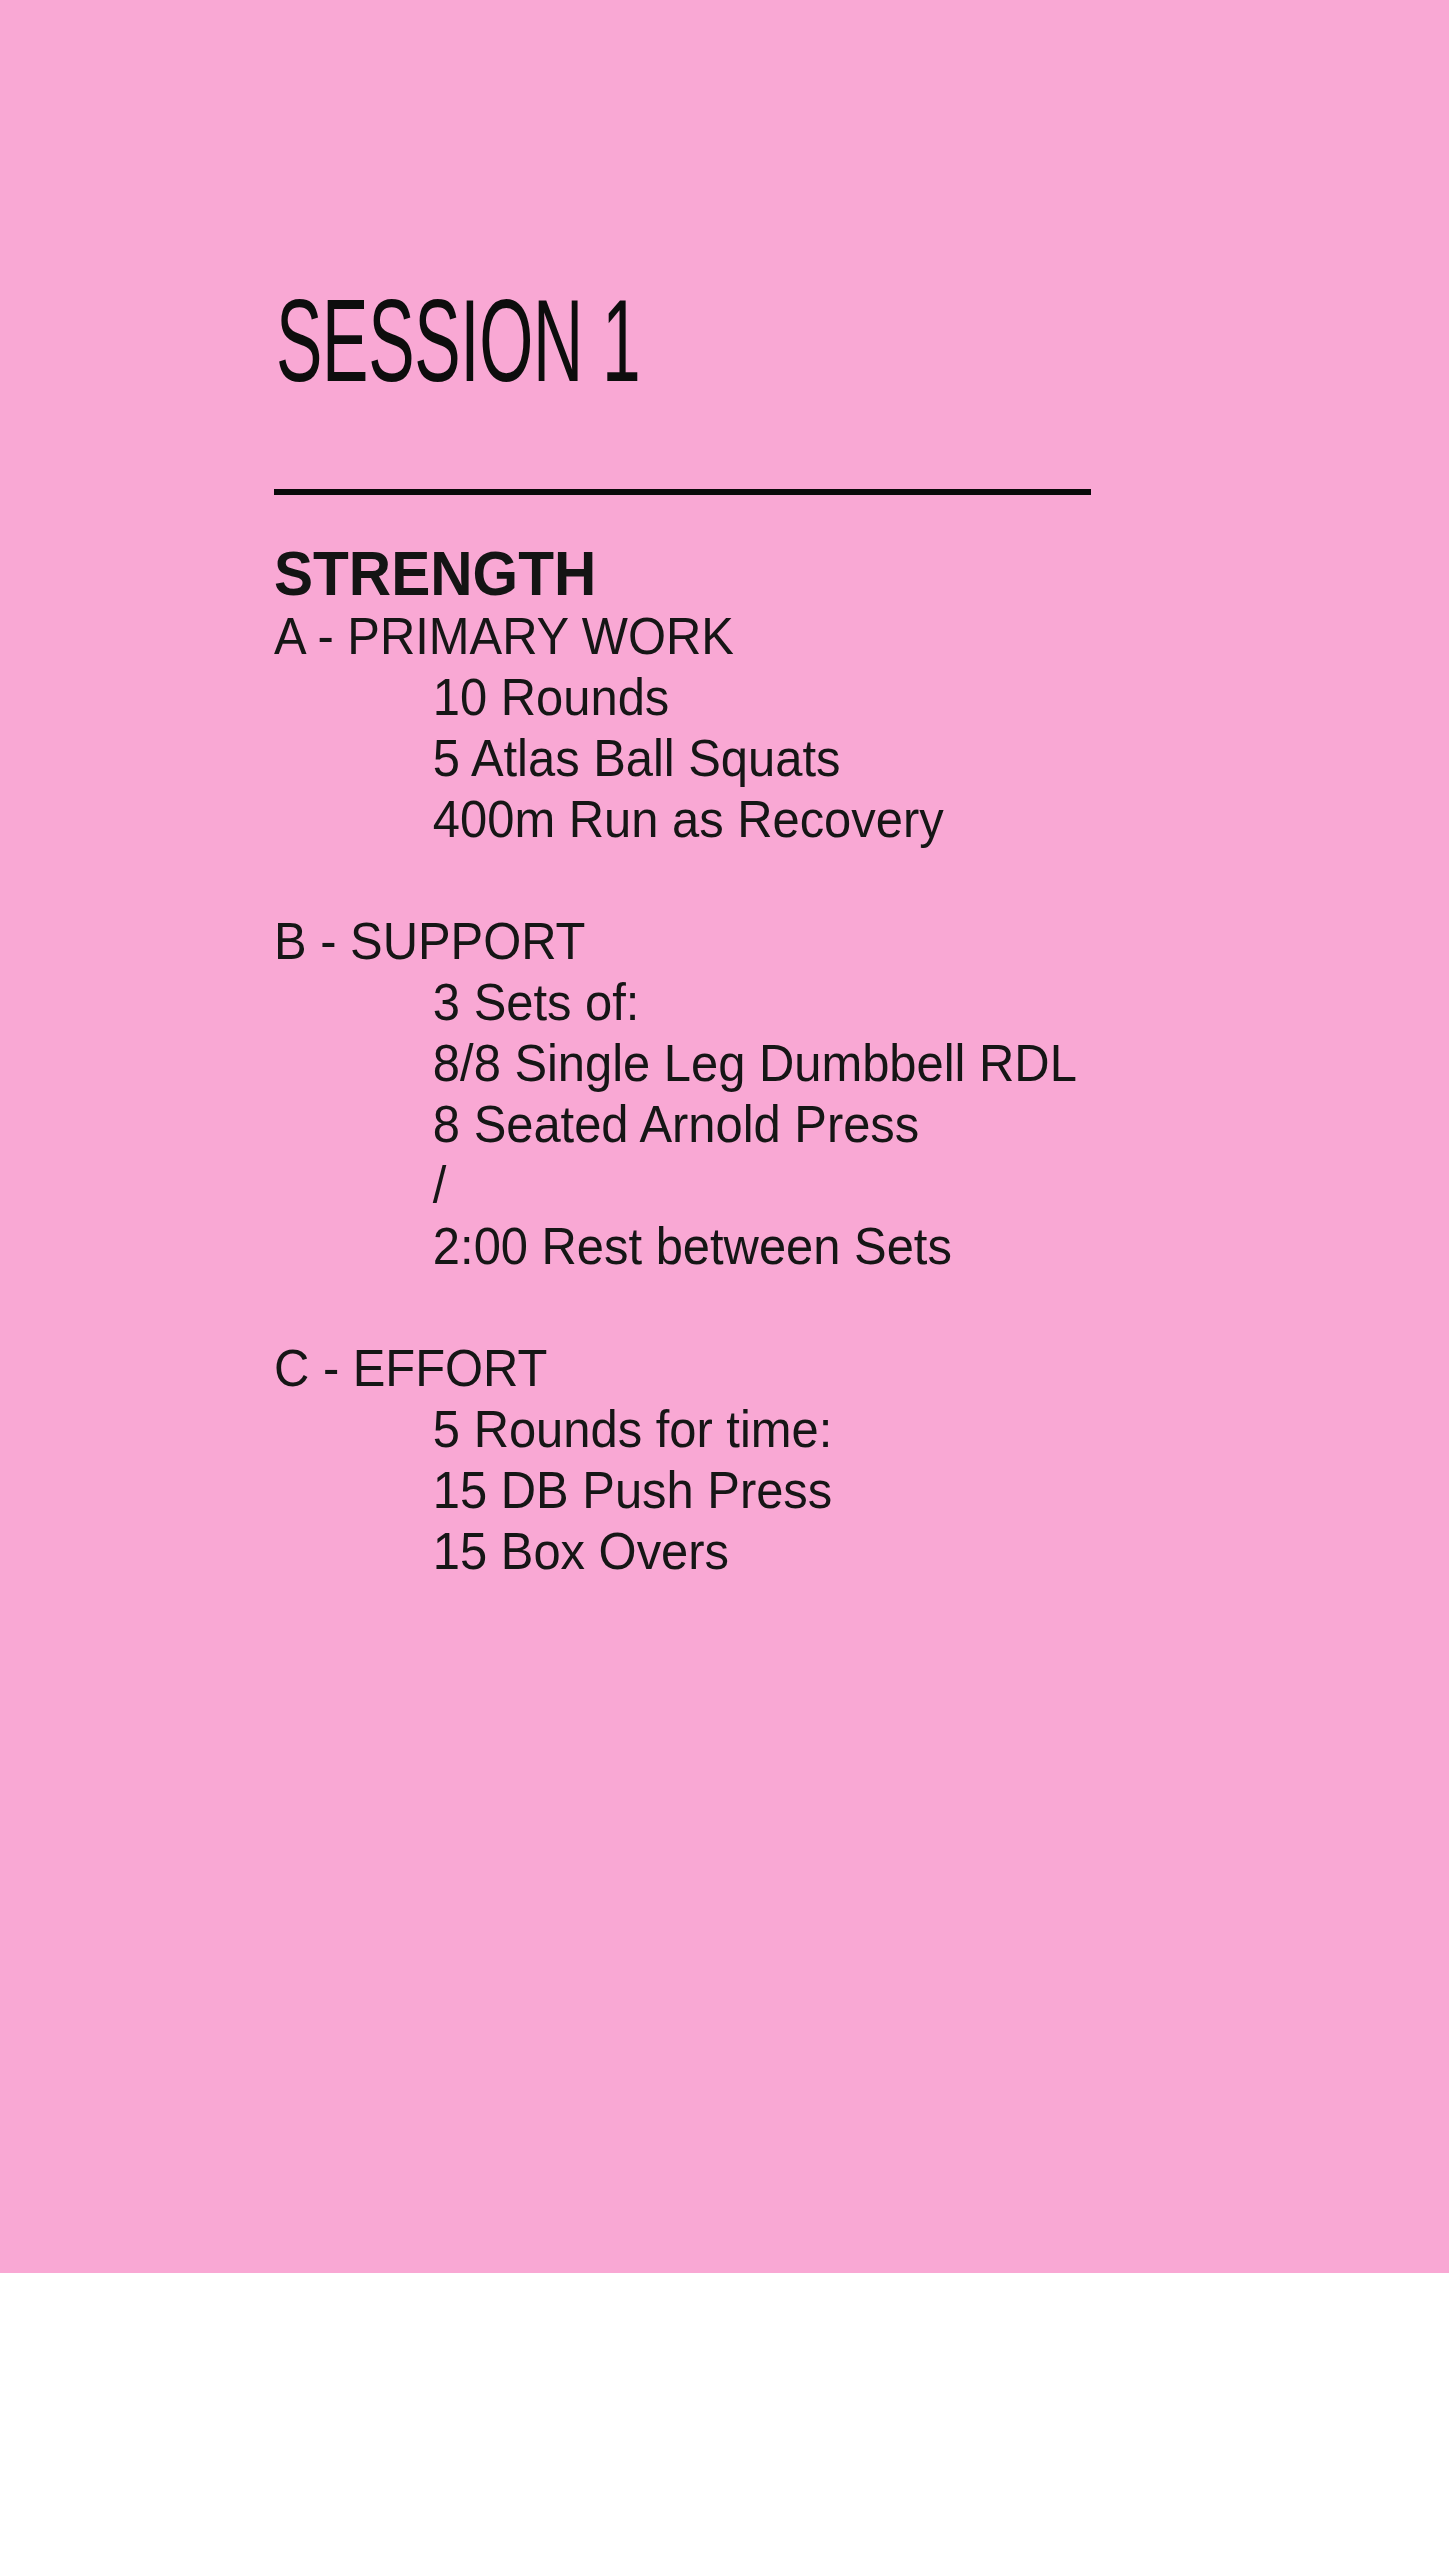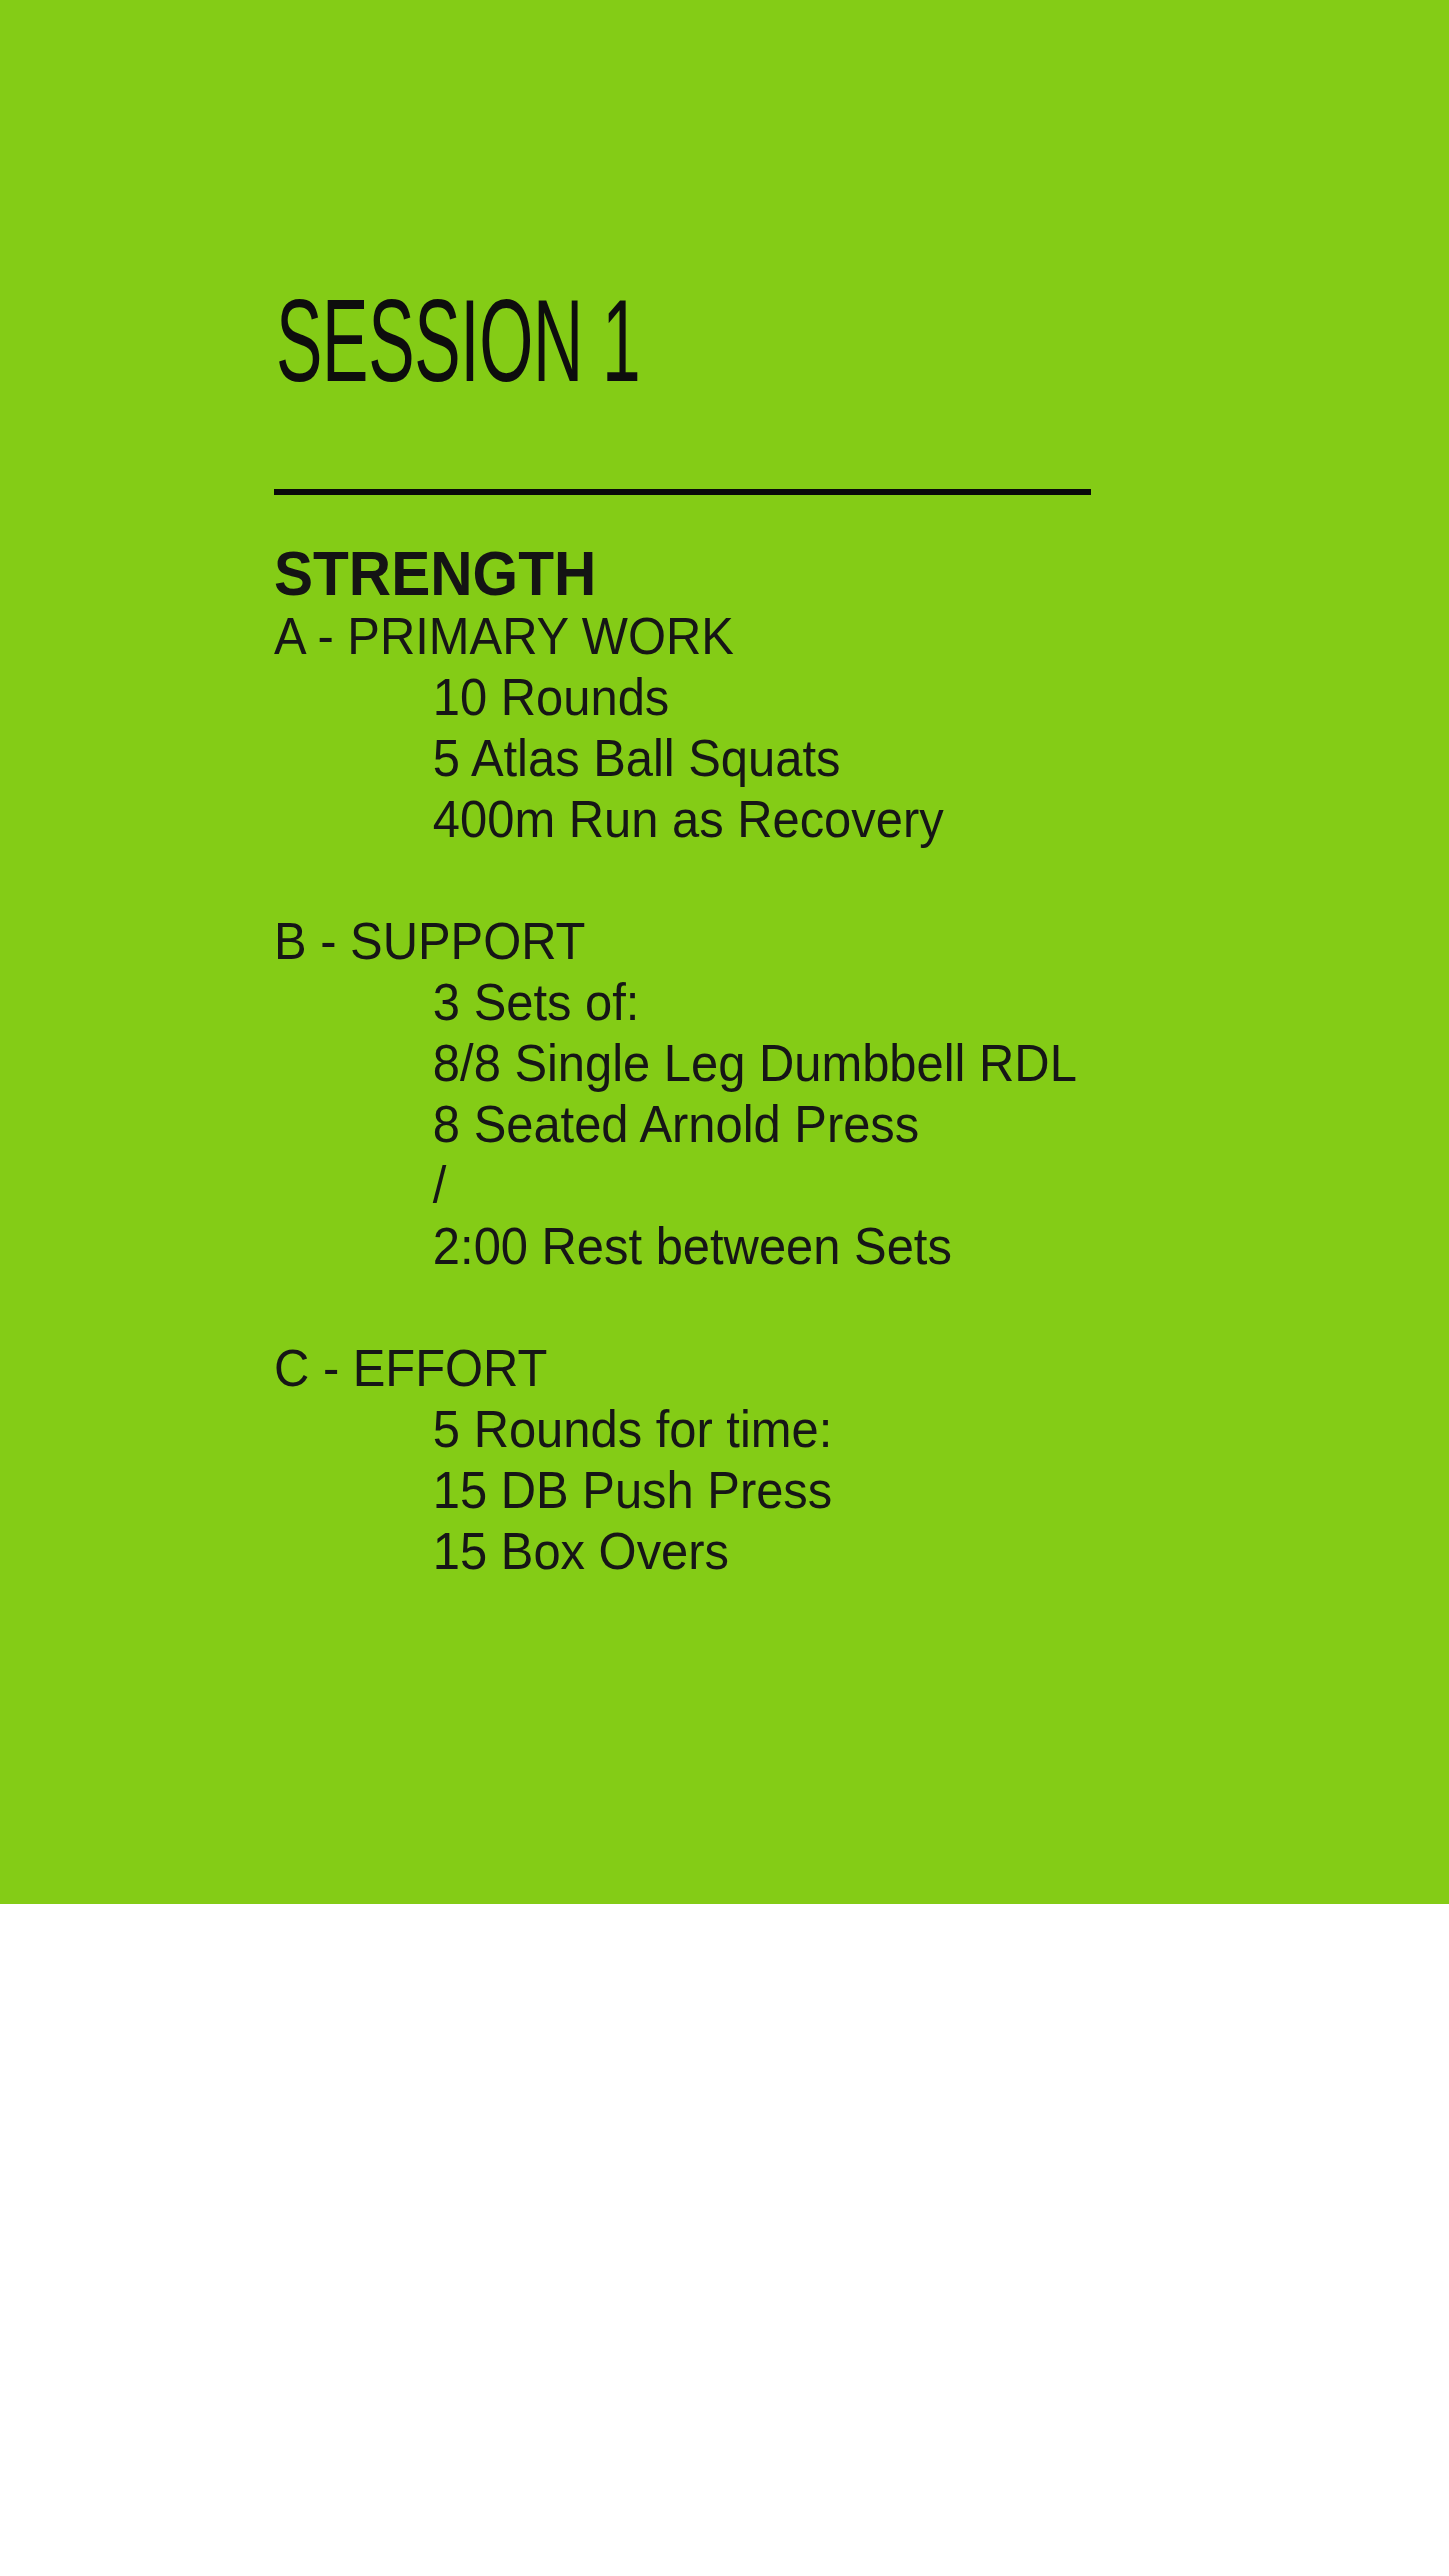--- a/index.html
+++ b/index.html
@@ -3,22 +3,22 @@
 <meta charset="utf-8">
 <style>
   html, body {
     margin: 0;
     padding: 0;
     background: #ffffff;
   }
   .page {
     position: relative;
     width: 1449px;
-    height: 1904px;
-    background: #84cc16;
+    height: 2273px;
+    background: #f9a8d4;
     color: #101010;
     font-family: "Liberation Sans", sans-serif;
     overflow: hidden;
   }
   .title {
     position: absolute;
     left: 276px;
     top: 283px;
     margin: 0;
     font-size: 116px;

